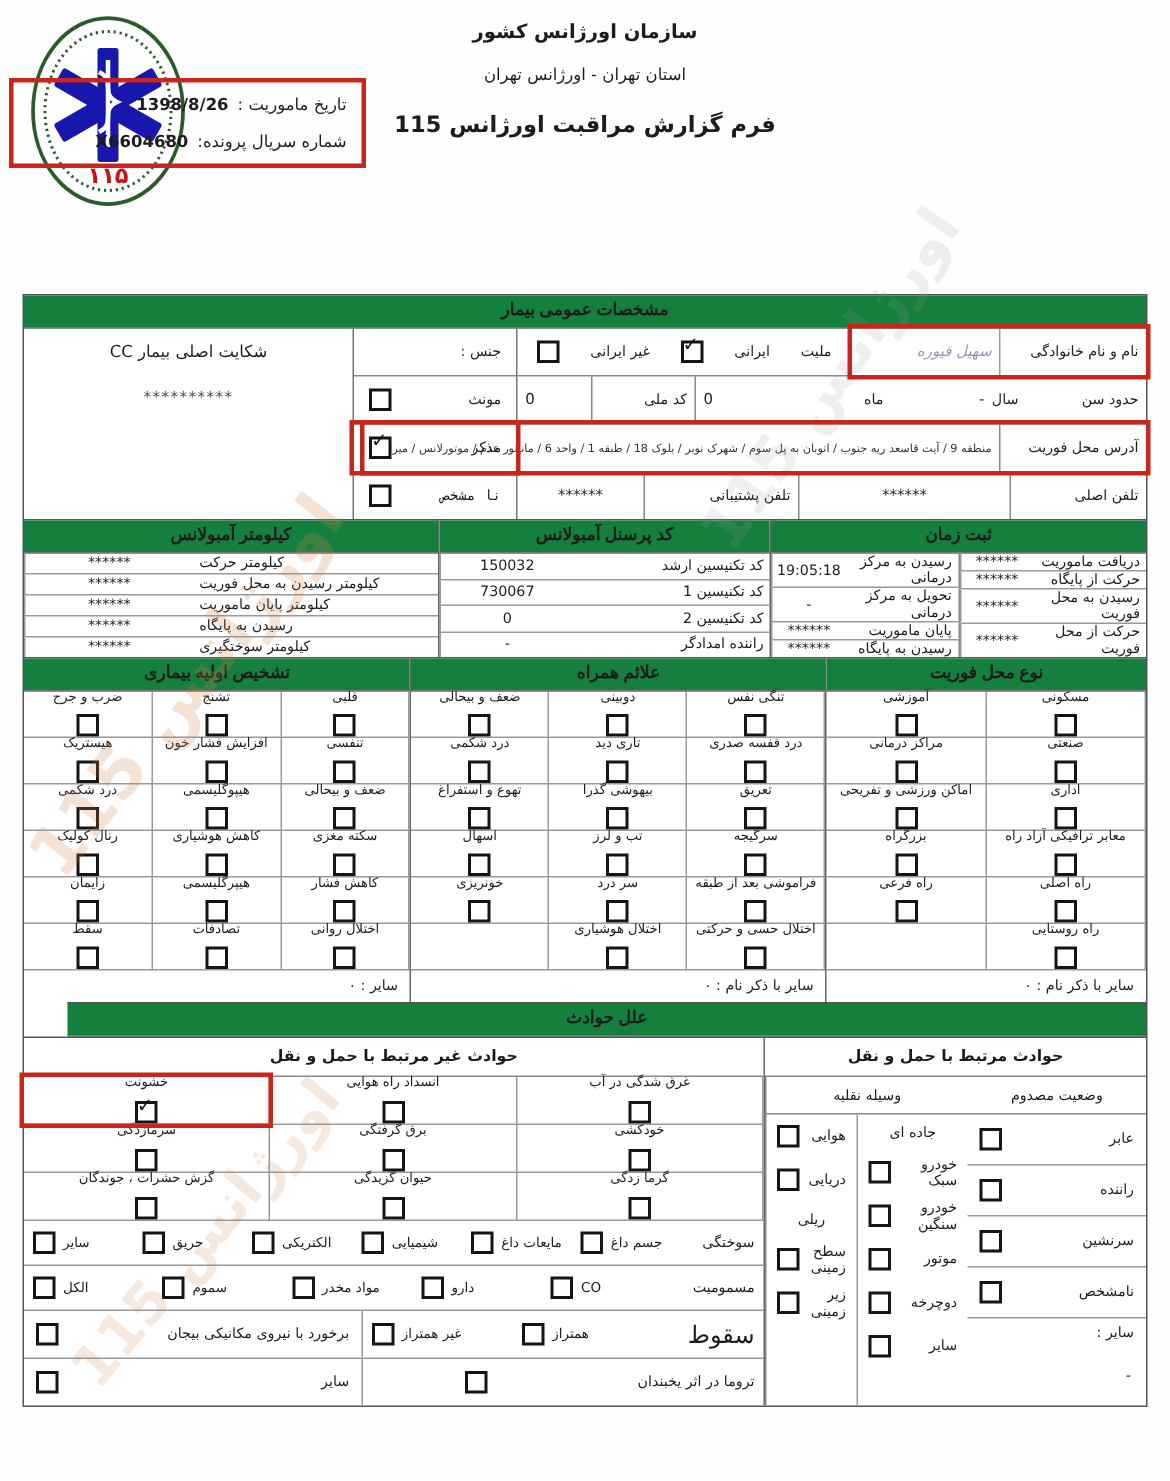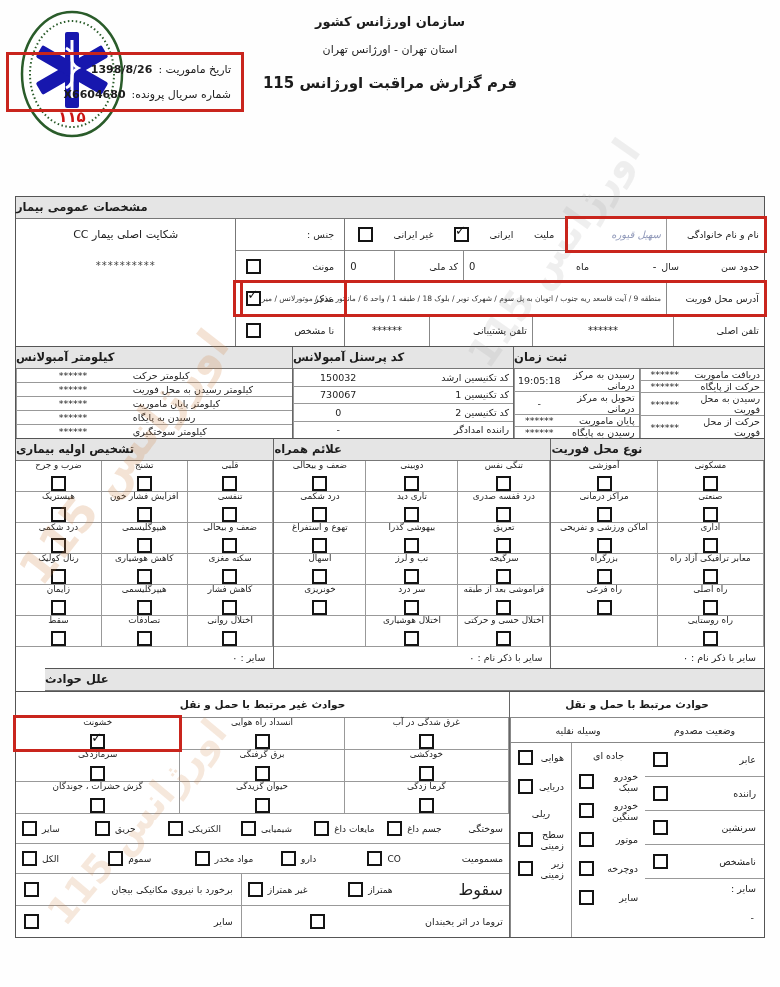--- a/index.html
+++ b/index.html
@@ -20,21 +20,21 @@
   .hline2{font-size:11px;margin-bottom:18px;}
   .hline3{font-size:15px;font-weight:bold;}
   .hinfo{position:absolute;top:52px;left:6px;width:238px;}
   .redframe{border:3px solid #c9251d;padding:8px 10px;display:flex;flex-direction:column;gap:12px;background:transparent;}
   .hrow{display:flex;justify-content:flex-start;gap:6px;font-size:11px;align-items:baseline;}
   .hrow b{font-weight:bold;}
   .ambrow{margin-top:10px;font-size:11px;text-align:center;}
 
   
   .form{position:absolute;top:196px;right:15px;left:15px;border:1px solid #555;background:#fff;}
-  .secbar{background:#e5e5e5;text-align:left;font-weight:bold;font-size:11.5px;height:21px;line-height:21px;border-bottom:1px solid #777;}
+  .secbar{background:#15803d;text-align:center;font-weight:bold;font-size:11.5px;height:21px;line-height:21px;border-bottom:1px solid #777;font-family:Liberation Serif, serif;}
   .cb{width:11px;height:11px;border:2px solid #141414;background:#fff;flex:none;position:relative;display:inline-block;}
   .cb.checked::after{content:"✓";position:absolute;top:-6px;left:-1px;font-size:13px;font-weight:bold;color:#111;}
   .redout{position:relative;}
   .redout::after{content:"";position:absolute;inset:-3px;border:3px solid #c9251d;pointer-events:none;z-index:6;}
   .lbl{font-size:9.5px;}
   .val{font-size:10px;}
 
   
   .pbody{display:flex;}
   .pmain{width:56%;}
@@ -42,21 +42,21 @@
   .pcc{width:29.5%;border-inline-start:1px solid #777;}
   .prow{display:flex;height:31px;align-items:center;border-bottom:1px solid #888;}
   .pmain .prow:last-child,.psex .prow:last-child{border-bottom:none;}
   .pcell{display:flex;align-items:center;height:100%;padding:0 5px;gap:5px;}
   .bstart{border-inline-start:1px solid #888;}
   .name-label{width:82px;font-size:9.5px;}
   .name-value{flex:1;color:#7d87ad;font-size:10px;font-style:italic;opacity:.85;}
   .nat-cell{width:212px;justify-content:space-around;}
   .addr-value{flex:1;font-size:7.5px;color:#333;letter-spacing:-.2px;overflow:hidden;white-space:nowrap;}
   .sexrow{justify-content:space-between;padding:0 10px;height:31px;display:flex;align-items:center;border-bottom:1px solid #888;}
-  .psex .sexrow:last-child{border-bottom:none;}
+  .psex .sexrow:last-child{border-bottom:none;font-family:Liberation Mono, monospace;}
   .cc-top{height:31px;display:flex;align-items:center;justify-content:center;font-size:11px;border-bottom:none;}
   .cc-stars{height:31px;display:flex;align-items:center;justify-content:center;font-size:10px;letter-spacing:1px;color:#444;}
 
   
   .tband{display:flex;border-top:1px solid #555;}
   .tsec{display:flex;flex-direction:column;}
   .tsec + .tsec{border-inline-start:1px solid #666;}
   .t-time{width:33.5%;}
   .t-pers{width:29.5%;}
   .t-km{width:37%;}

